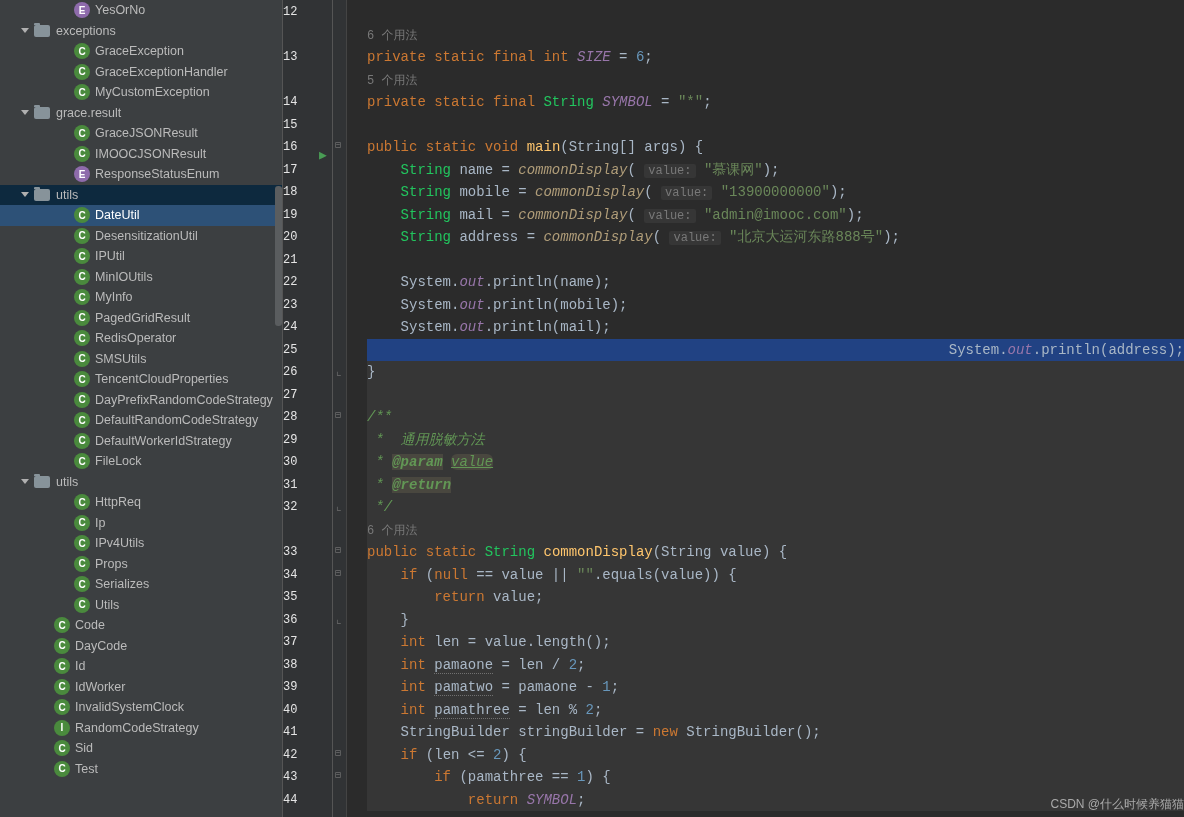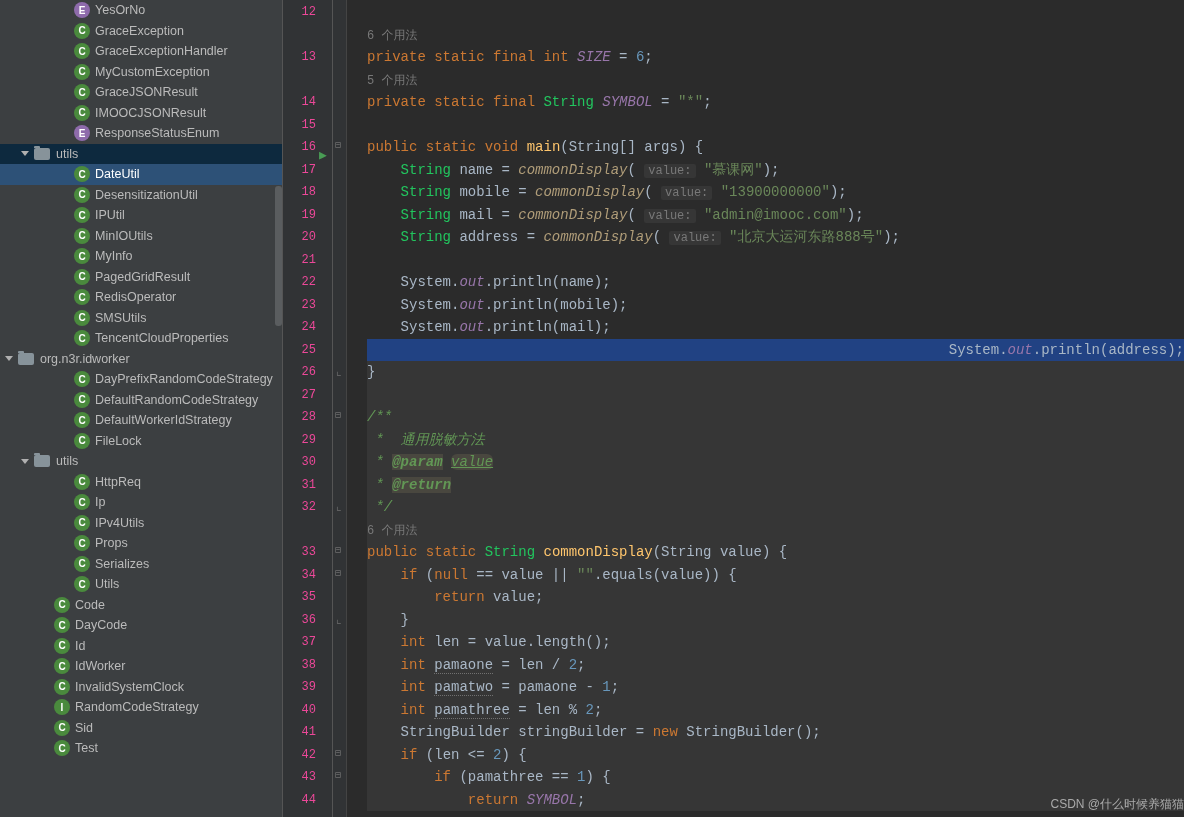--- a/index.html
+++ b/index.html
@@ -18,21 +18,21 @@
   .icon.folder { border-radius:2px; background:#87939a; width:15px; height:12px; position:relative; margin-right:6px; }
   .icon.folder::before{content:""; position:absolute; top:-2px; left:0; width:6px; height:2px; background:#87939a; border-radius:1px 1px 0 0;}
   .icon.c-c { background:#4a8a3d; } 
   .icon.c-e { background:#8e6bab; } 
   .icon.c-i { background:#4a8a3d; }
   .node .label {  }
   .sidebar .scrollthumb{ position:absolute; right:0; top:186px; width:7px; height:140px; background:#5a5d5f; border-radius:3px; }
 
   
   .editor-wrap { flex:1; display:flex; background:#2b2b2b; position:relative; border-left:1px solid #555;}
-  .gutter { width:50px; background:#313335; color:#ec4899; text-align:right; padding-right:16px; padding-top:1px; user-select:none; border-right:1px solid #555;}
+  .gutter { width:50px; background:#313335; color:#e5e5e5; text-align:left; padding-right:16px; padding-top:1px; user-select:none; border-right:1px solid #555;}
   .gutter .gl { height:22.5px; line-height:22.5px; font-size:12px; position:relative;}
   .runglyph { position:absolute; left:36px; top:147px; color:#499c54; font-size:13px; }
   .foldcol { width:14px; background:#313335; border-right:1px solid #444; position:relative;}
   .fold { position:absolute; left:2px; color:#6e6e6e; font-size:10px; }
   .fold.minus::before{content:"⊟";}
   .fold.end::before{content:"⌞"; font-size:12px;}
   .code { flex:1; padding-left:20px; padding-top:1px; line-height:22.5px; font-size:14px; white-space:pre; position:relative; }
   .code .line { height:22.5px; }
   .code .line.cur { background:#214283;text-align:right; }
   .code .line.methodbg { background:#363636;}
@@ -60,36 +60,48 @@
 <div class="app">
   <div class="sidebar">
     <div class="tree" id="tree">
         <div class="node">
           <span class="spacer" style="width: 60px;"></span>
           <span class="arrow"></span>
           <span class="icon c-e">E</span>
           <span class="label">YesOrNo</span>
         </div>
         <div class="node">
+          <span class="spacer" style="width: 20px;"></span>
+          <span class="arrow open"></span>
+          <span class="icon folder"></span>
+          <span class="label">exceptions</span>
+        </div>
+        <div class="node">
           <span class="spacer" style="width: 60px;"></span>
           <span class="arrow"></span>
           <span class="icon c-c">C</span>
           <span class="label">GraceException</span>
         </div>
         <div class="node">
           <span class="spacer" style="width: 60px;"></span>
           <span class="arrow"></span>
           <span class="icon c-c">C</span>
           <span class="label">GraceExceptionHandler</span>
         </div>
         <div class="node">
           <span class="spacer" style="width: 60px;"></span>
           <span class="arrow"></span>
           <span class="icon c-c">C</span>
           <span class="label">MyCustomException</span>
+        </div>
+        <div class="node">
+          <span class="spacer" style="width: 20px;"></span>
+          <span class="arrow open"></span>
+          <span class="icon folder"></span>
+          <span class="label">grace.result</span>
         </div>
         <div class="node">
           <span class="spacer" style="width: 60px;"></span>
           <span class="arrow"></span>
           <span class="icon c-c">C</span>
           <span class="label">GraceJSONResult</span>
         </div>
         <div class="node">
           <span class="spacer" style="width: 60px;"></span>
           <span class="arrow"></span>
@@ -154,26 +166,20 @@
           <span class="spacer" style="width: 60px;"></span>
           <span class="arrow"></span>
           <span class="icon c-c">C</span>
           <span class="label">SMSUtils</span>
         </div>
         <div class="node">
           <span class="spacer" style="width: 60px;"></span>
           <span class="arrow"></span>
           <span class="icon c-c">C</span>
           <span class="label">TencentCloudProperties</span>
-        </div>
-        <div class="node">
-          <span class="spacer" style="width: 4px;"></span>
-          <span class="arrow open"></span>
-          <span class="icon folder"></span>
-          <span class="label">org.n3r.idworker</span>
         </div>
         <div class="node">
           <span class="spacer" style="width: 60px;"></span>
           <span class="arrow"></span>
           <span class="icon c-c">C</span>
           <span class="label">DayPrefixRandomCodeStrategy</span>
         </div>
         <div class="node">
           <span class="spacer" style="width: 60px;"></span>
           <span class="arrow"></span>

